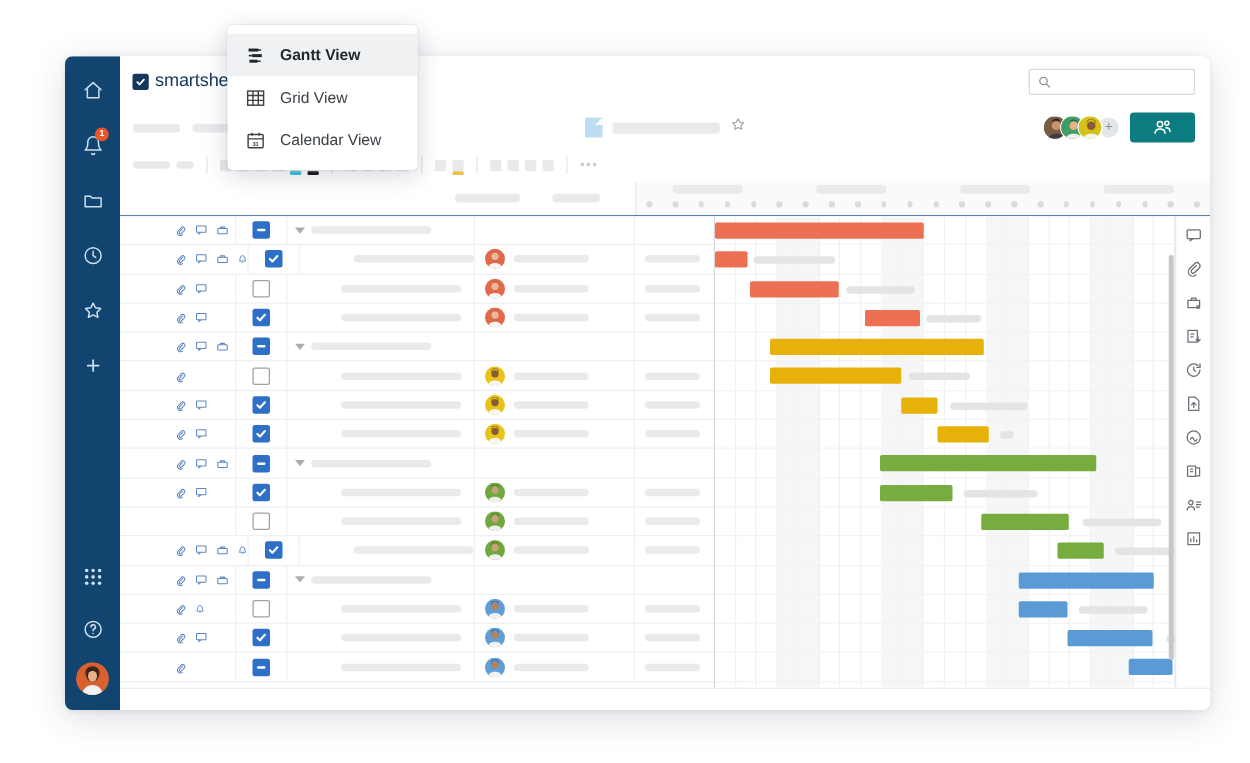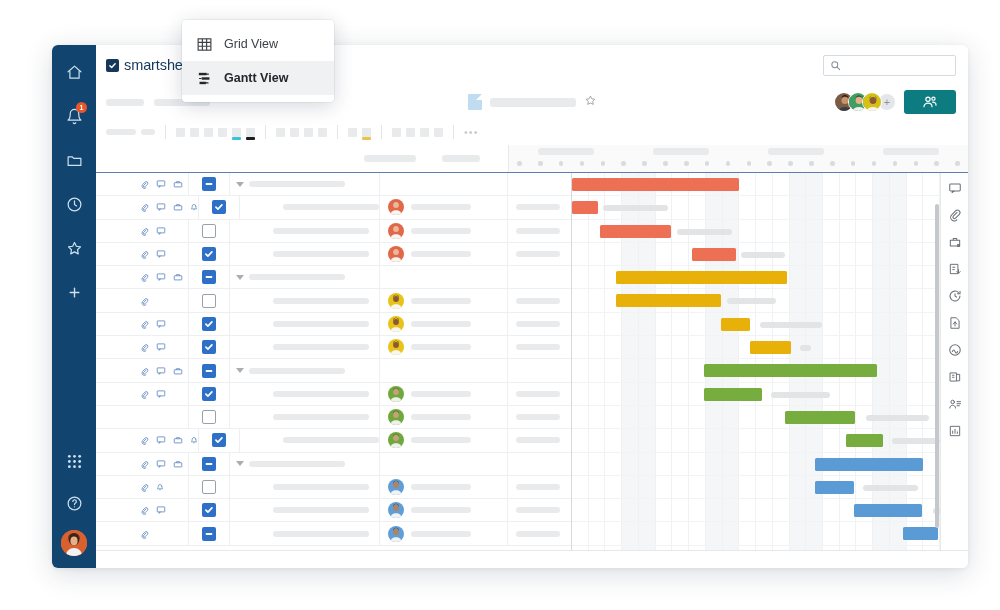--- a/index.html
+++ b/index.html
@@ -1401,33 +1401,43 @@
             </svg>
           </span>
       </div>
     </div>
 
     <div class="bottom-strip"></div>
   </div>
 </div>
 
 <div class="view-menu" id="view-menu">
-    <div class="vm-item">
-      <span>
-        <svg width="17" height="17" viewBox="0 0 24 24" fill="none" stroke="#3c4146" stroke-width="1.6">
-          <rect x="3" y="4" width="18" height="16"></rect>
-          <path d="M3 9h18M3 14.5h18M9 4v16M15 4v16"></path>
-        </svg>
-      </span>
-      <span>Grid View</span>
-    </div>
     <div class="vm-item active">
       <span>
         <svg width="17" height="17" viewBox="0 0 24 24" fill="none" stroke="#23282d" stroke-width="1.7" stroke-linecap="round">
           <rect x="4" y="4" width="11" height="3.4" fill="#23282d" stroke="none"></rect>
           <rect x="8" y="10.3" width="11" height="3.4" fill="#23282d" stroke="none"></rect>
           <rect x="5" y="16.6" width="9" height="3.4" fill="#23282d" stroke="none"></rect>
           <path d="M15 5.7h2.5M7 12h-2M14 18.3h3"></path>
         </svg>
       </span>
       <span>Gantt View</span>
     </div>
+    <div class="vm-item">
+      <span>
+        <svg width="17" height="17" viewBox="0 0 24 24" fill="none" stroke="#3c4146" stroke-width="1.6">
+          <rect x="3" y="4" width="18" height="16"></rect>
+          <path d="M3 9h18M3 14.5h18M9 4v16M15 4v16"></path>
+        </svg>
+      </span>
+      <span>Grid View</span>
+    </div>
+    <div class="vm-item">
+      <span>
+        <svg width="17" height="17" viewBox="0 0 24 24" fill="none" stroke="#3c4146" stroke-width="1.6">
+          <rect x="3.5" y="5" width="17" height="15" rx="1"></rect>
+          <path d="M3.5 10h17M8 3.2v3.4M16 3.2v3.4"></path>
+          <text x="12" y="17.6" font-size="6.5" fill="#3c4146" stroke="none" text-anchor="middle" font-family="Liberation Sans, sans-serif" font-weight="bold">31</text>
+        </svg>
+      </span>
+      <span>Calendar View</span>
+    </div>
   </div>
 
 </body></html>

